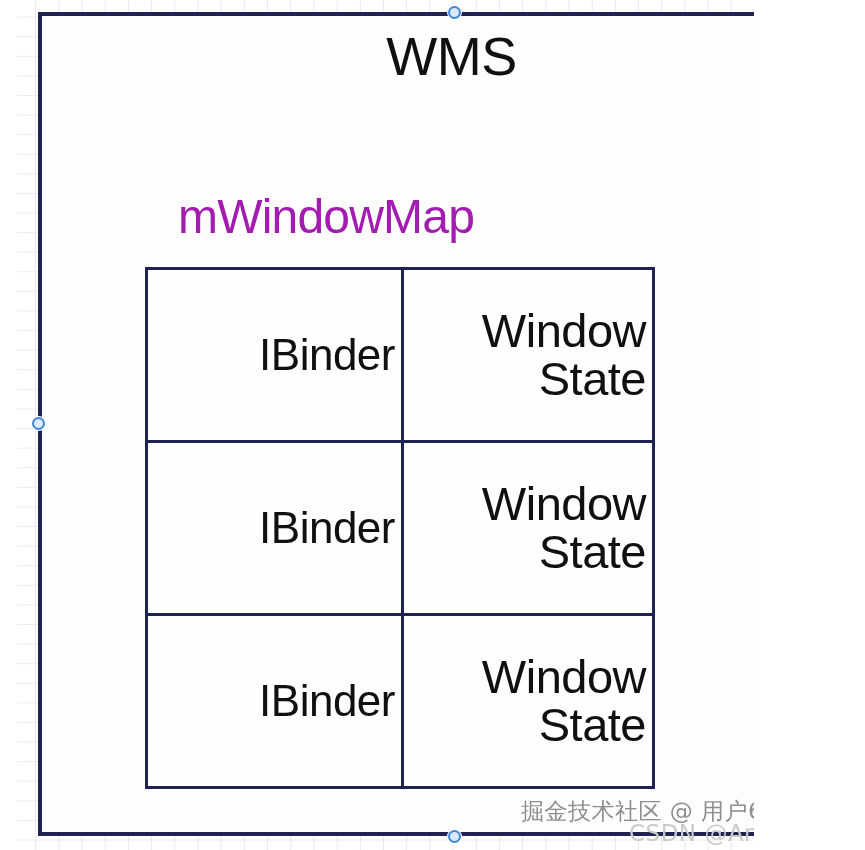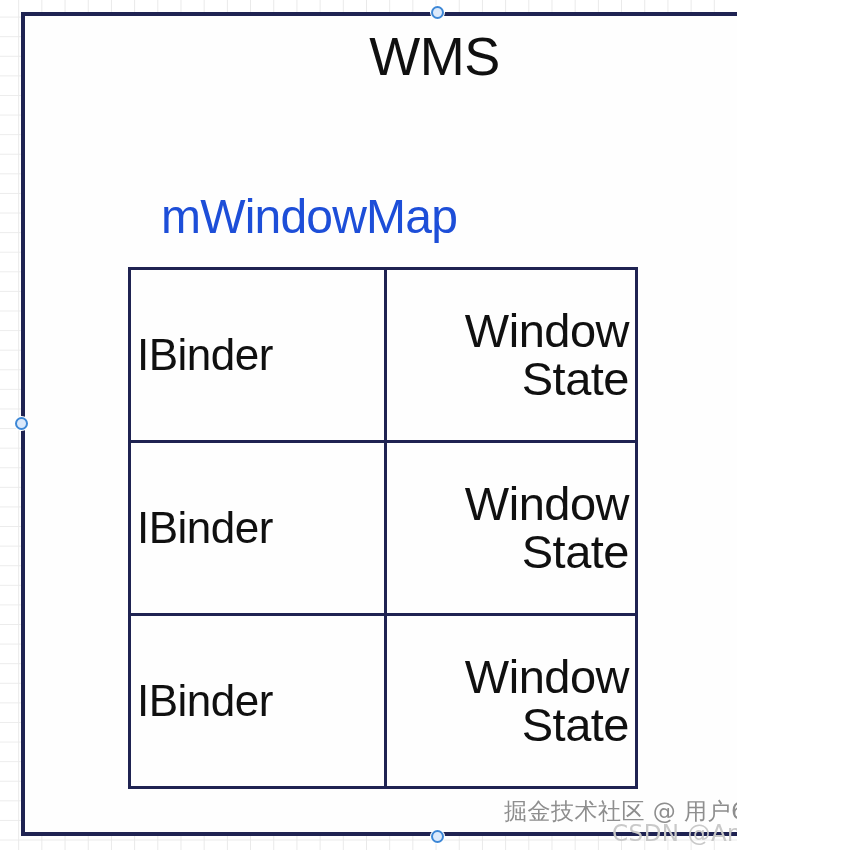--- a/index.html
+++ b/index.html
@@ -15,20 +15,21 @@
     position: relative;
     width: 737px;
     height: 850px;
     overflow: hidden;
     background-color: #ffffff;
     background-image:
       linear-gradient(to right, #e9e9e9 1px, transparent 1px),
       linear-gradient(to bottom, #ececec 1px, transparent 1px);
     background-size: 23.2px 19.6px;
     background-position: -5px -3px;
+    margin-left: 17px;
   }
 
   
   #wms-box {
     position: absolute;
     left: 21px;
     top: 12px;
     width: 827px;
     height: 824px;
     box-sizing: border-box;
@@ -50,21 +51,21 @@
     white-space: nowrap;
   }
 
   #map-label {
     position: absolute;
     left: 136px;
     top: 176px;
     font-size: 48px;
     font-weight: 400;
     line-height: 1.05;
-    color: #1d4ed8;
+    color: #a21caf;
     letter-spacing: -0.8px;
     white-space: nowrap;
   }
 
   #map-table {
     position: absolute;
     left: 103px;
     top: 251px;
     width: 477px;
     border-collapse: collapse;
@@ -73,21 +74,21 @@
   #map-table tr { height: 173px; }
   #map-table td {
     border: 3px solid #1f2352;
     padding: 0 6px;
     vertical-align: middle;
     color: #101010;
     line-height: 1.02;
   }
   #map-table td.key-cell {
     width: 241px;
-    text-align: left;
+    text-align: right;
     font-size: 44px;
     letter-spacing: -0.5px;
   }
   #map-table td.val-cell {
     width: 236px;
     text-align: right;
     font-size: 47px;
     letter-spacing: -0.5px;
   }
   #map-table td.val-cell .line2 { display: block; }

